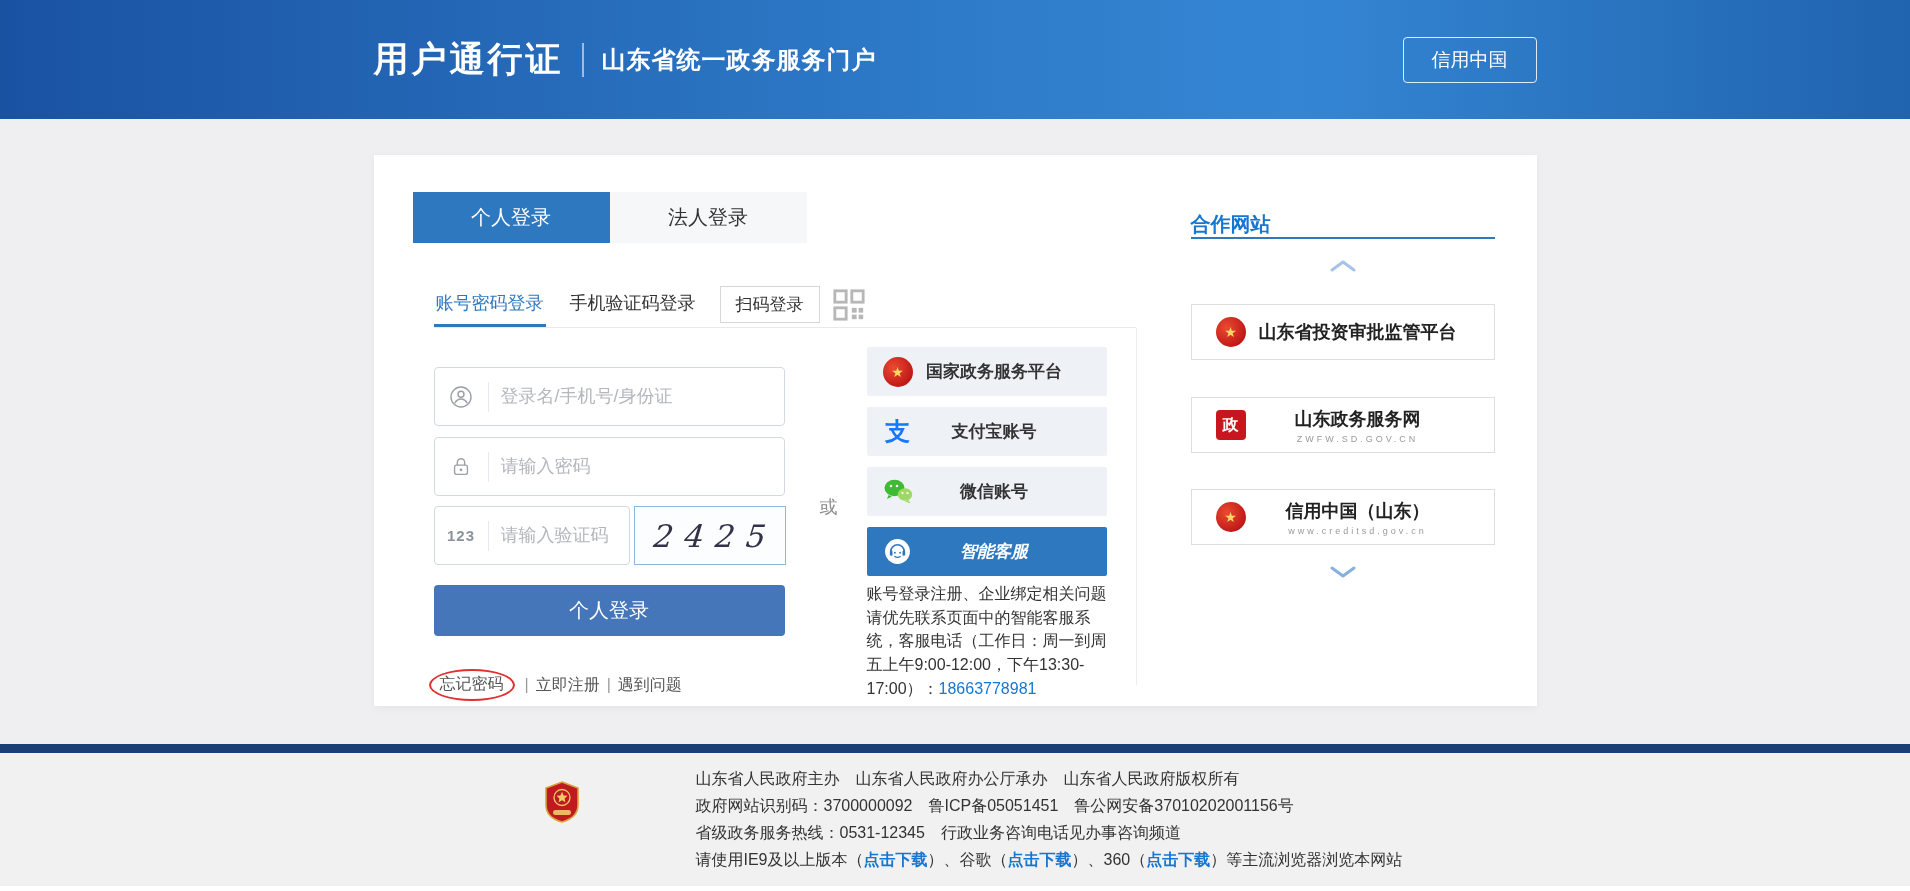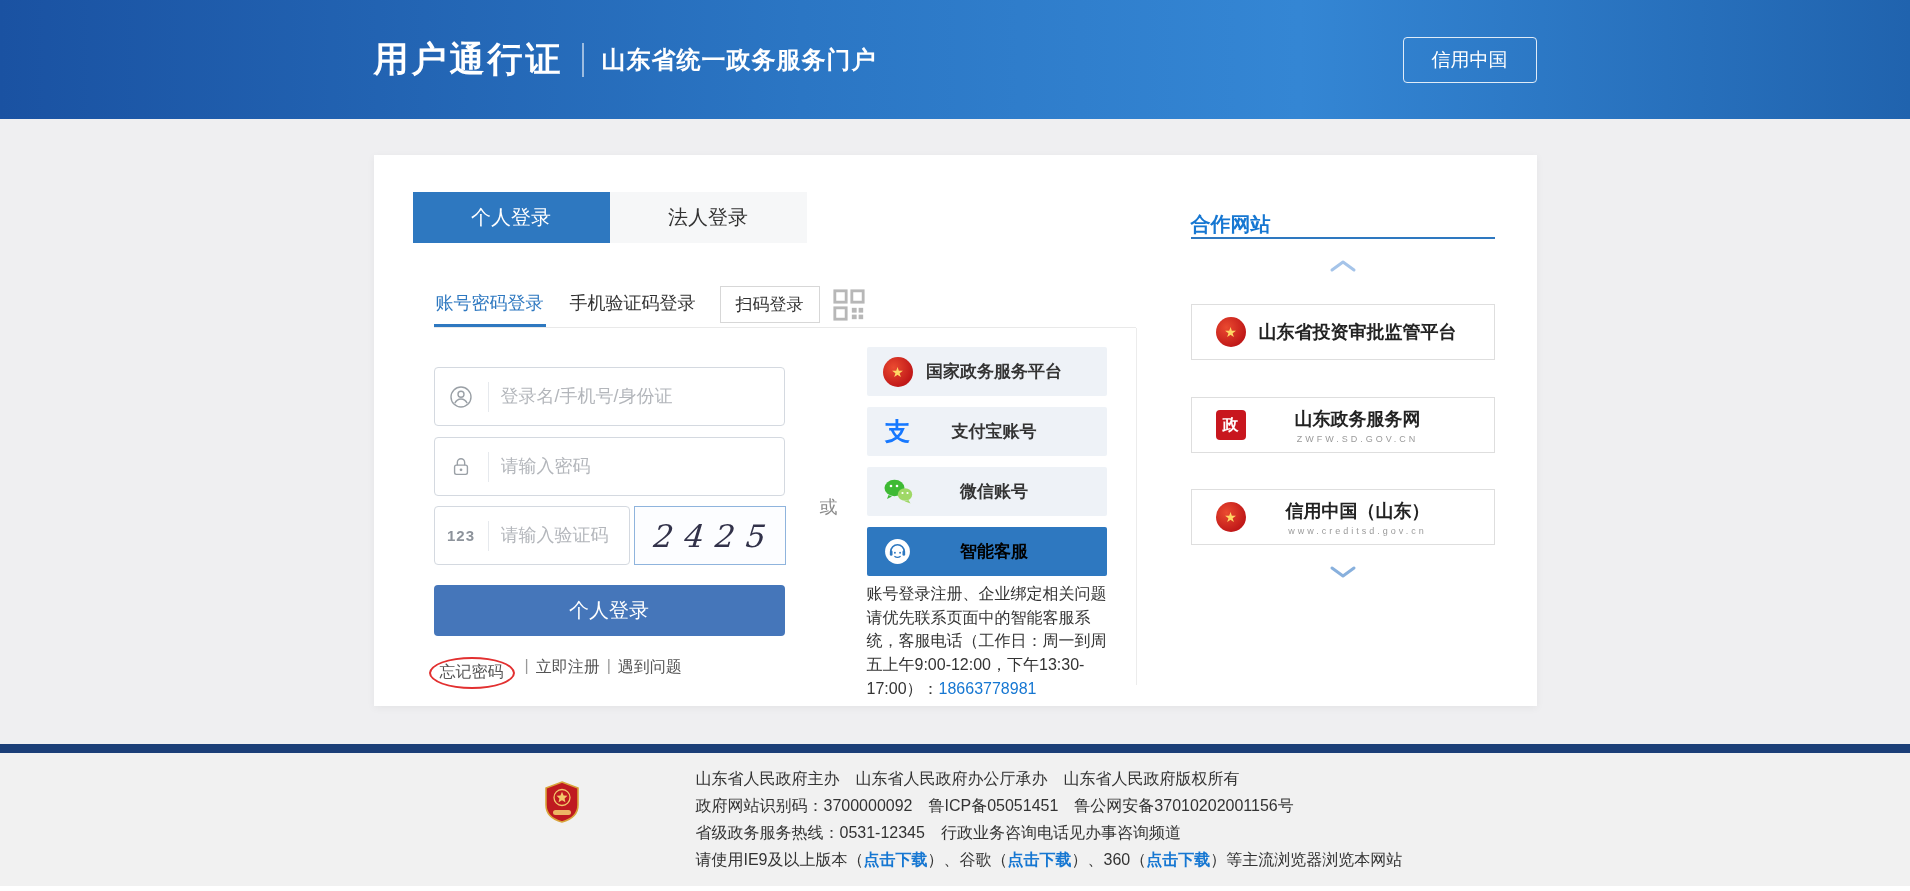--- a/index.html
+++ b/index.html
@@ -86,42 +86,42 @@
     font-family: "DejaVu Serif", serif; font-style: italic;
     font-size: 31px; letter-spacing: 11px; color: #32324a;
     transform: skewX(-6deg); padding-left: 11px;
   }
   .login-btn {
     position: absolute; left: 60px; top: 430px; width: 351px; height: 51px;
     background: #4576ba; color: #fff; font-size: 20px; border: none;
     border-radius: 4px; cursor: pointer; font-family: inherit;
   }
   .links-row {
-    position: absolute; left: 55px; top: 502px;
-    display: flex; font-size: 16px; color: #555;
+    position: absolute; left: 55px; top: 514px;
+    display: flex; align-items: center; font-size: 16px; color: #555;
   }
   .forgot-wrap {
     border: 2px solid #e23030; border-radius: 50%;
     padding: 3px 9px 4px 9px; margin-right: 3px;
   }
   .helper-link { color: #555; text-decoration: none; cursor: pointer; }
   .sep { color: #999; margin: 0 7px; }
   .or { position: absolute; left: 446px; top: 340px; font-size: 18px; color: #8a8a8a; }
   .vdiv { position: absolute; left: 762px; top: 173px; width: 1px; height: 357px; background: #ececec; }
   
   .tp-col { position: absolute; left: 493px; top: 192px; width: 240px; }
   .tp-row {
     height: 49px; margin-bottom: 11px; background: #eef2f7; border-radius: 2px;
     display: flex; align-items: center; cursor: pointer;
   }
   .tp-row.active { background: #2e78c0; }
   .tp-icon { width: 32px; min-width: 32px; height: 32px; margin-left: 15px;
     display: flex; align-items: center; justify-content: center; }
   .tp-label { flex: 1; text-align: center; font-size: 17px; font-weight: bold; color: #333; margin-right: 32px; }
-  .tp-row.active .tp-label { color: #000000; }
+  .tp-row.active .tp-label { color: #ffffff; font-style: italic; }
   .emblem {
     width: 30px; height: 30px; border-radius: 50%;
     background: radial-gradient(circle at 35% 35%, #ea4a30, #c01818 72%);
     display: flex; align-items: center; justify-content: center;
   }
   .star { color: #ffd765; font-size: 14px; line-height: 1; }
   .alipay-glyph { color: #1678ff; font-size: 25px; font-weight: bold; line-height: 1; }
   .tp-notice {
     position: absolute; left: 493px; top: 427px; width: 248px;
     font-size: 16px; color: #333; line-height: 1.48;

